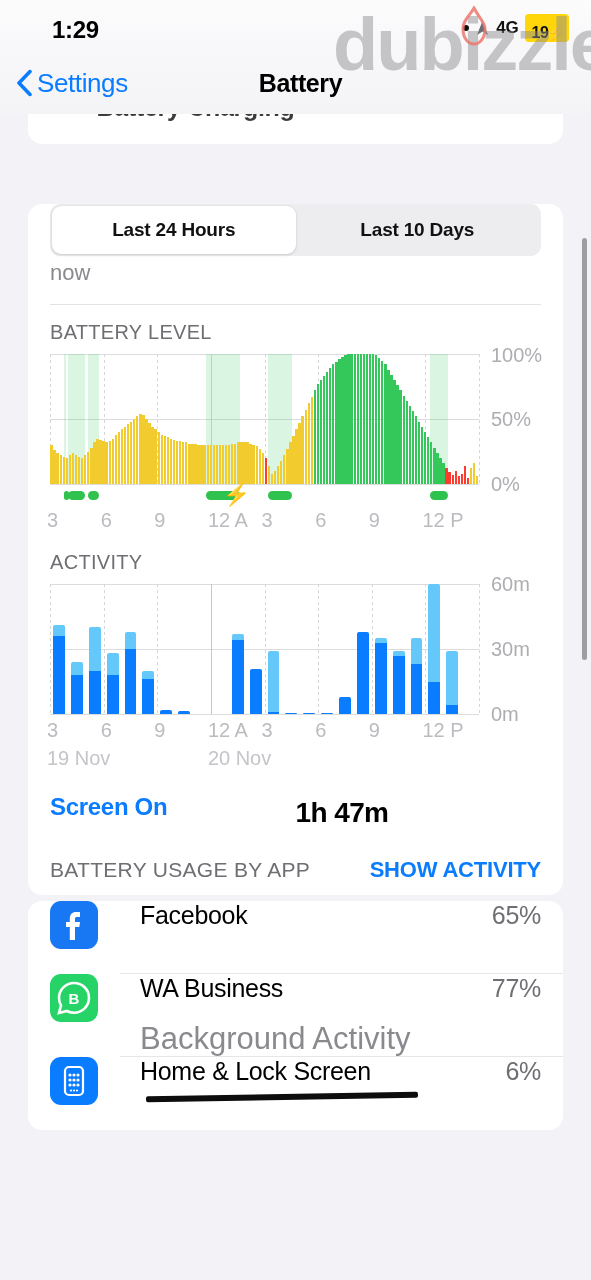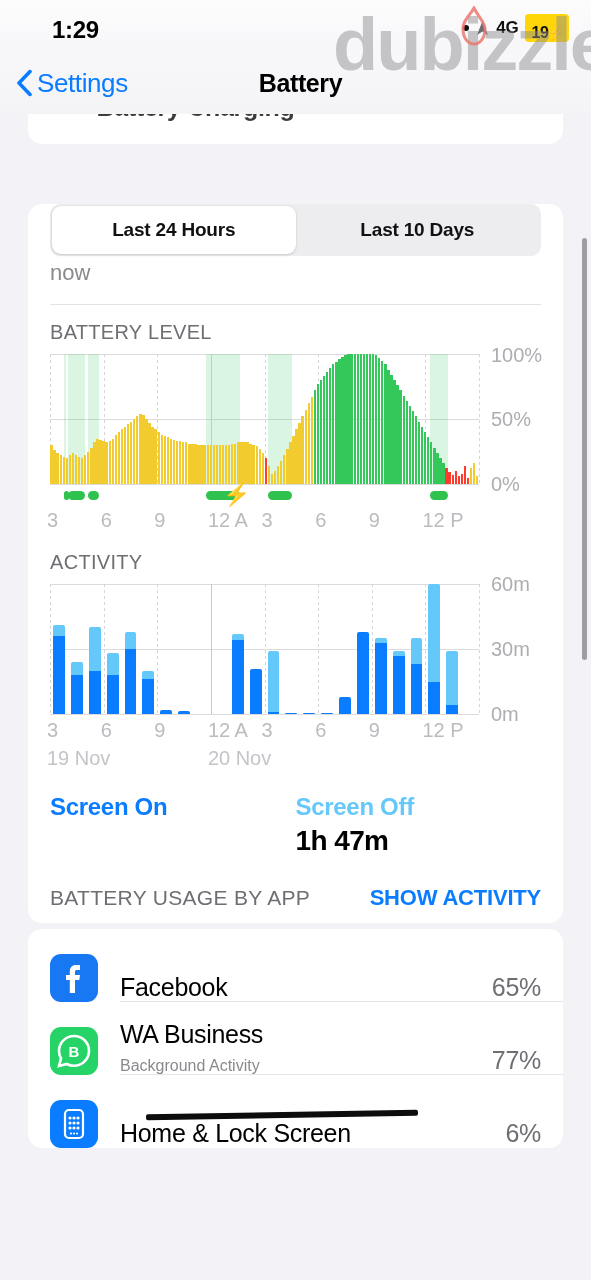--- a/index.html
+++ b/index.html
@@ -206,31 +206,31 @@
   }
   .usage-title{ font-size:21px; color:#6E6E73; letter-spacing:.3px; }
   .usage-action{
     font-size:22px; color:#0A7CFF; font-weight:bold; letter-spacing:-0.2px;
     cursor:pointer;
   }
 
   
   .applist{ margin-top:6px; }
   .approw{
-    display:flex; align-items:flex-end;
-    padding:0 22px; min-height:73px; position:relative;
+    display:flex; align-items:flex-start;
+    padding:0 22px; min-height:73px; position:relative;gap:20px;
   }
   .appicon{
     width:48px;height:48px;border-radius:11px;flex:0 0 48px;
     display:flex;align-items:center;justify-content:center;
     margin-right:22px;
   }
   .appmid{ flex:1; }
   .appname{ font-size:25px; color:#000; letter-spacing:-0.3px; }
-  .appsub{ font-size:16px; color:#8A8A8E; margin-top:8px; }
+  .appsub{ font-size:31px; color:#8A8A8E; margin-top:18px; }
   .apppct{ font-size:25px; color:#6E6E73; letter-spacing:-0.3px; }
   .rowline{
     position:absolute; left:92px; right:0; bottom:0;
     height:1px; background:#E6E6E9;
   }
   .strike{
     position:absolute; left:118px; width:272px; top:50%;
     height:6px; background:#0D0D0D; border-radius:2px;
     transform:rotate(-1deg); z-index:4;
   }
@@ -622,21 +622,20 @@
           <div class="xlab" style="left: 0%;">19 Nov</div>
           <div class="xlab" style="left: 37.5%;">20 Nov</div>
         </div>
     </div>
 
     <div class="stats">
       <div class="stat">
         <div class="stat-label stat-on">Screen On</div>
       </div>
       <div class="stat">
-        <div class="stat-label stat-off">Screen Off</div>
         <div class="stat-val">1h 47m</div>
       </div>
     </div>
 
     <div class="usage-head">
       <div class="usage-title">BATTERY USAGE BY APP</div>
       <div class="usage-action">SHOW ACTIVITY</div>
     </div>
   </div>
 

